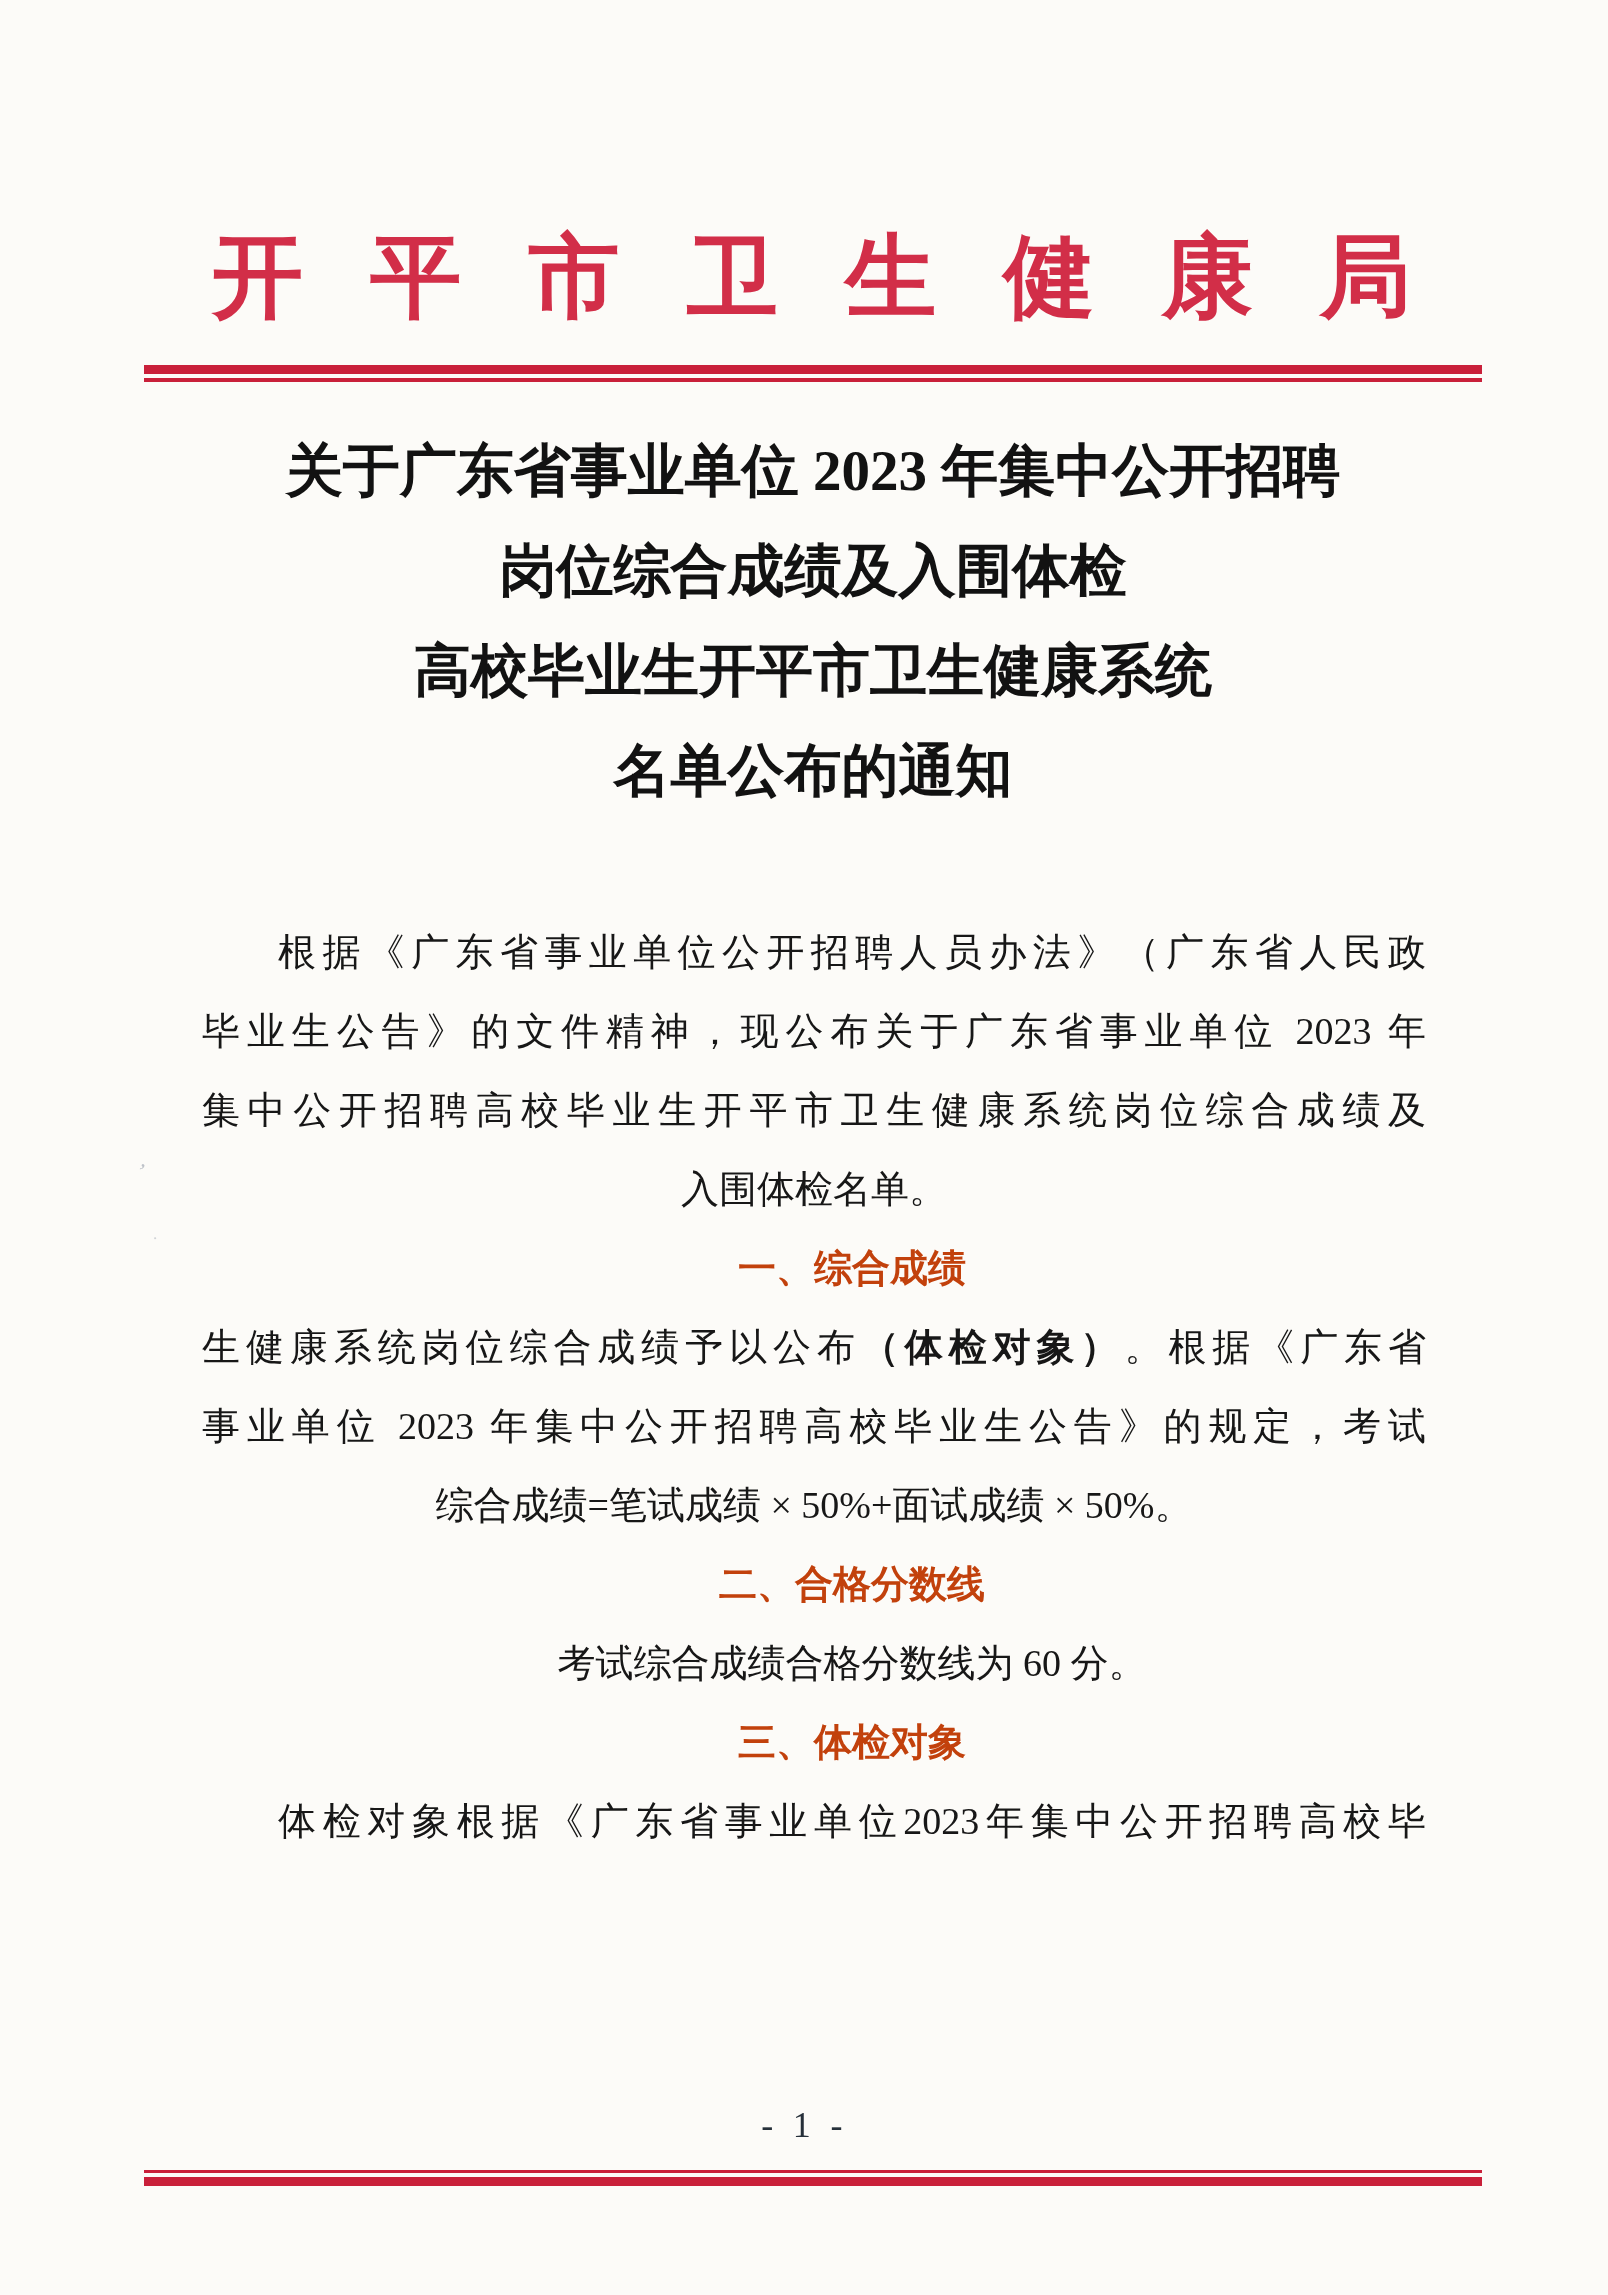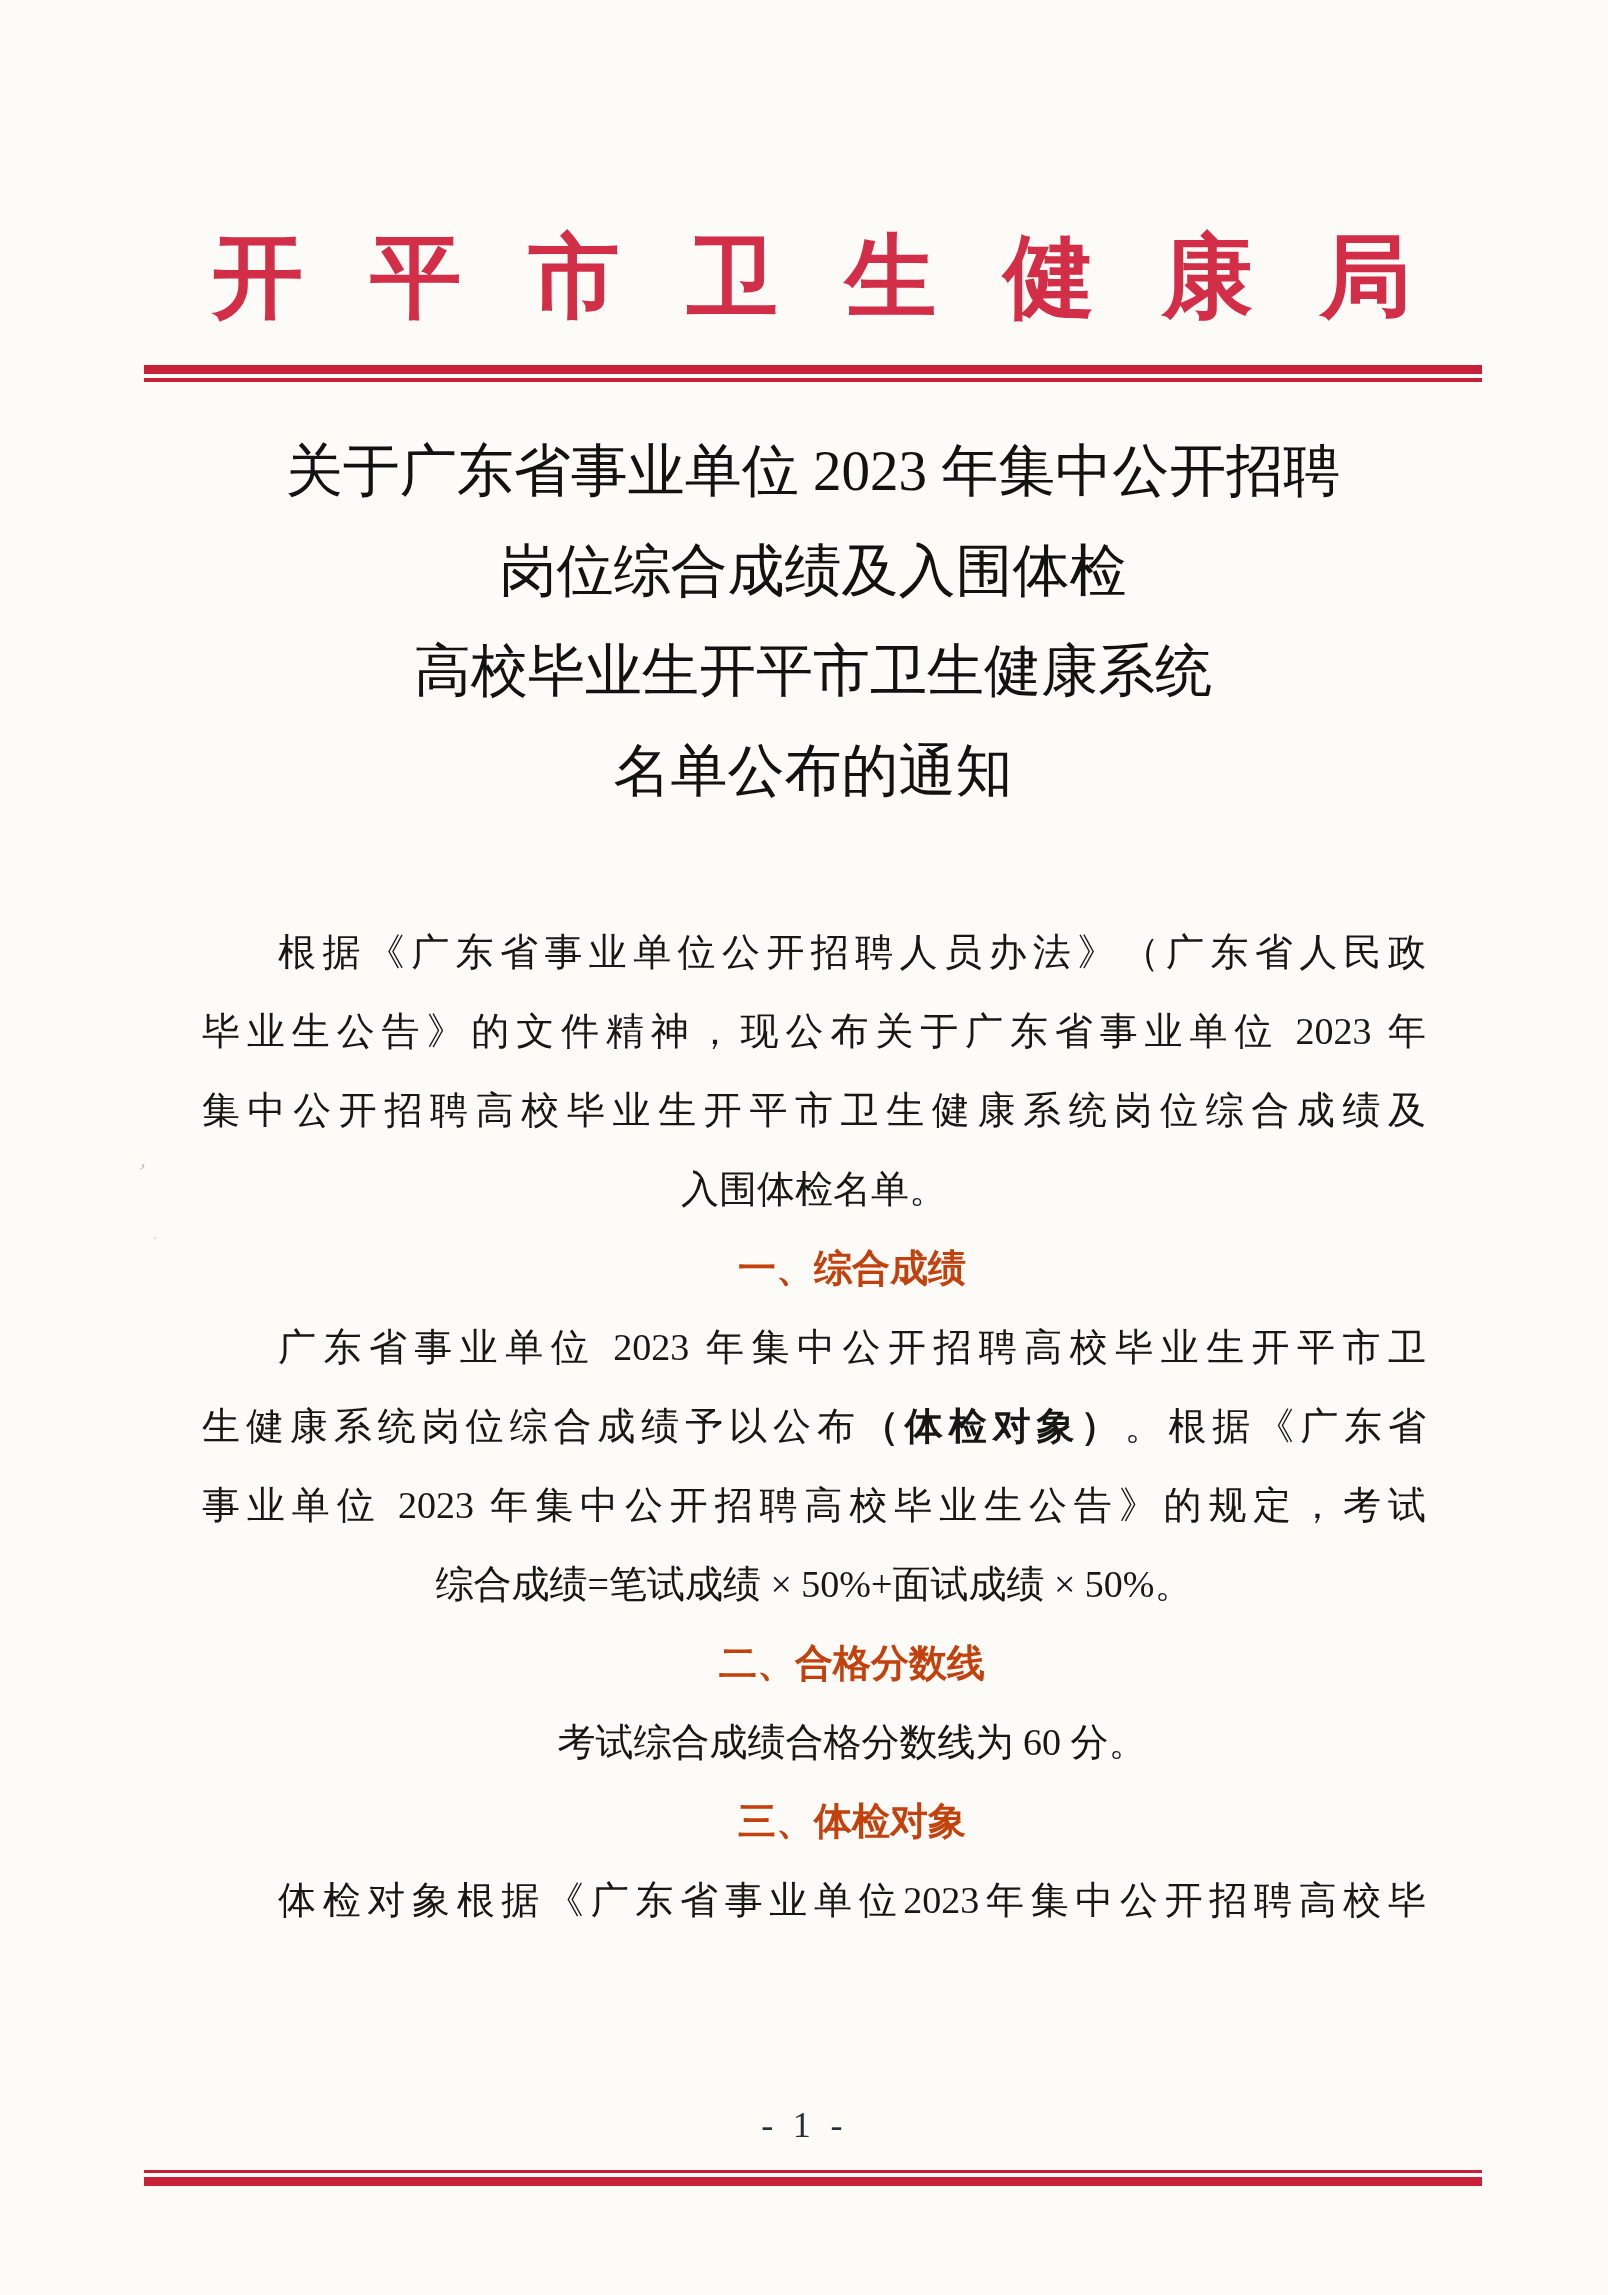--- a/index.html
+++ b/index.html
@@ -19,21 +19,21 @@
   }
   
   .rule{position:absolute;left:144px;width:1338px;}
   .rule.header-thick{top:365px;height:9.4px;}
   .rule.header-thin{top:378px;height:4px;}
   .rule.footer-thin{top:2170px;height:3.3px;}
   .rule.footer-thick{top:2177px;height:9.4px;}
   
   .doc-title{
     position:absolute;left:144px;top:421px;width:1338px;
-    text-align:center;font-weight:normal;color:#121212;
+    text-align:center;font-weight:bold;color:#121212;
     font-size:57px;line-height:100px;
   }
   .title-line{height:100px;}
   
   .doc-body{
     position:absolute;left:202px;top:913px;width:1224px;
     font-size:38px;line-height:79px;color:#171717;
   }
   .body-line{height:79px;white-space:nowrap;text-align:center;}
   .body-line.justify{white-space:normal;text-align:justify;text-align-last:justify;}
@@ -74,21 +74,20 @@
     <div class="title-line">高校毕业生开平市卫生健康系统</div>
     <div class="title-line">名单公布的通知</div>
   </div>
 
   <div class="doc-body">
       <div class="body-line indent justify"><span>根据《广东省事业单位公开招聘人员办法》（广东省人民政</span></div>
       <div class="body-line justify"><span>毕业生公告》的文件精神，现公布关于广东省事业单位 2023 年</span></div>
       <div class="body-line justify"><span>集中公开招聘高校毕业生开平市卫生健康系统岗位综合成绩及</span></div>
       <div class="body-line"><span>入围体检名单。</span></div>
       <div class="body-line indent heading"><span>一、综合成绩</span></div>
-      <div class="body-line indent justify"><span>广东省事业单位 2023 年集中公开招聘高校毕业生开平市卫</span></div>
       <div class="body-line justify"><span>生健康系统岗位综合成绩予以公布</span><span class="seg-bold">（体检对象）</span><span>。根据《广东省</span></div>
       <div class="body-line justify"><span>事业单位 2023 年集中公开招聘高校毕业生公告》的规定，考试</span></div>
       <div class="body-line"><span>综合成绩=笔试成绩 × 50%+面试成绩 × 50%。</span></div>
       <div class="body-line indent heading"><span>二、合格分数线</span></div>
       <div class="body-line indent"><span>考试综合成绩合格分数线为 60 分。</span></div>
       <div class="body-line indent heading"><span>三、体检对象</span></div>
       <div class="body-line indent justify"><span>体检对象根据《广东省事业单位2023年集中公开招聘高校毕</span></div>
     </div>
 
   <span class="artifact" style="left:137px;top:1159px;">’</span>

